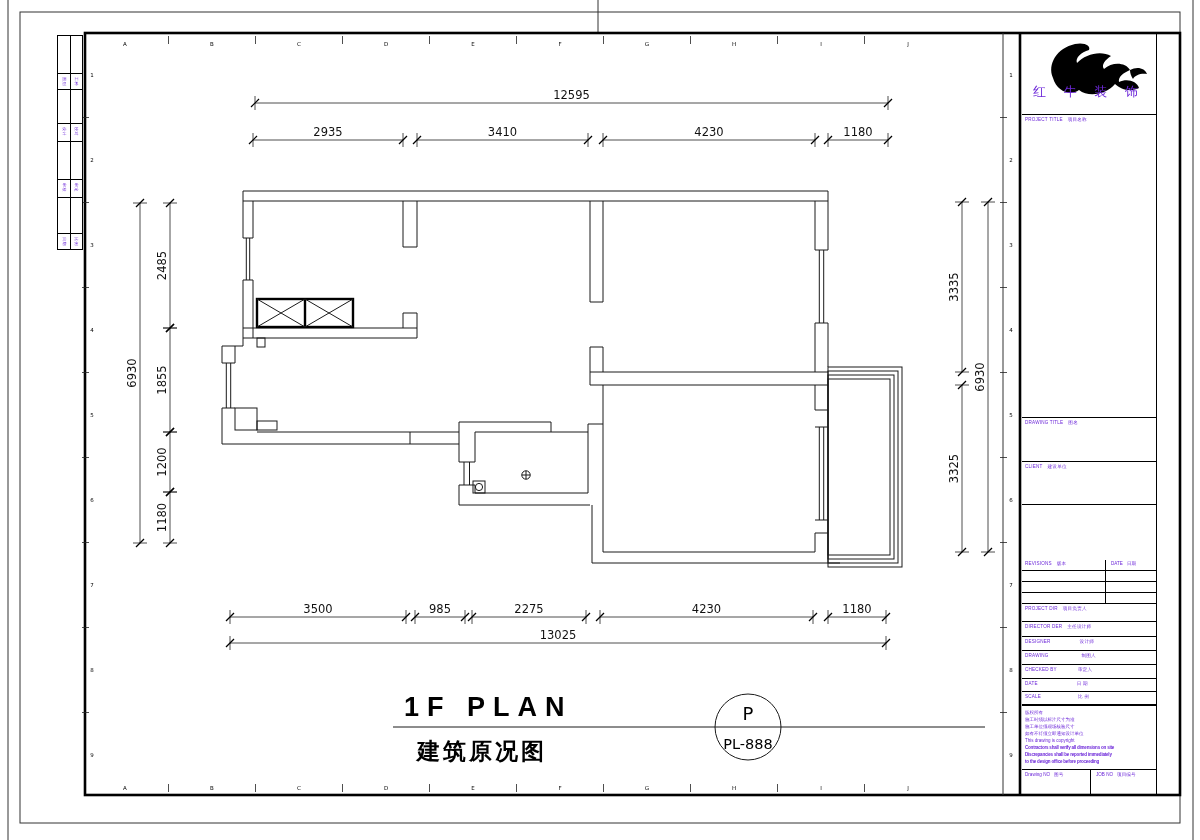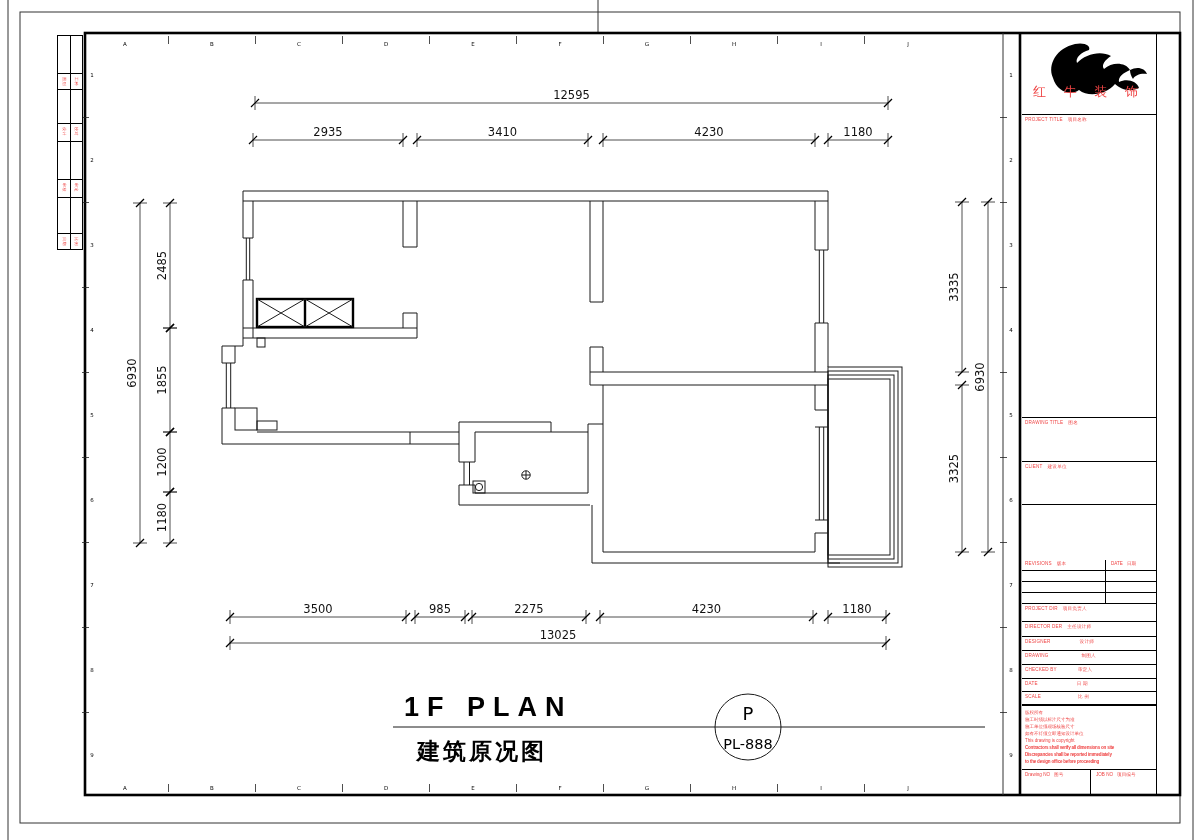--- a/index.html
+++ b/index.html
@@ -1,17 +1,17 @@
 <!DOCTYPE html>
 <html><head>
 <meta charset="utf-8">
 <style>
   html,body{margin:0;padding:0;background:#fff;}
   .sheet{position:relative;width:1200px;height:840px;background:#fff;overflow:hidden;
-         font-family:"Liberation Sans",sans-serif;color:#ef4444;}
+         font-family:"Liberation Sans",sans-serif;color:#6d28d9;}
   svg text{user-select:none;}
   .w{stroke:#1a1a1a;stroke-width:1;fill:none;}
   .wt{stroke:#000;stroke-width:2.4;fill:none;}
   .frame{stroke:#000;stroke-width:2.6;fill:none;}
   .thin{stroke:#333;stroke-width:1;fill:none;}
   .dim{stroke:#222;stroke-width:0.8;fill:none;}
   .tick{stroke:#000;stroke-width:1.2;fill:none;}
   .dimtext{font-family:"DejaVu Sans",sans-serif;font-size:11.5px;fill:#111;}
   .gridtext{font-family:"DejaVu Sans",sans-serif;font-size:5.5px;fill:#000;}
   .title-en{font-family:"Liberation Sans",sans-serif;font-size:27px;font-weight:800;letter-spacing:8px;fill:#000;}

